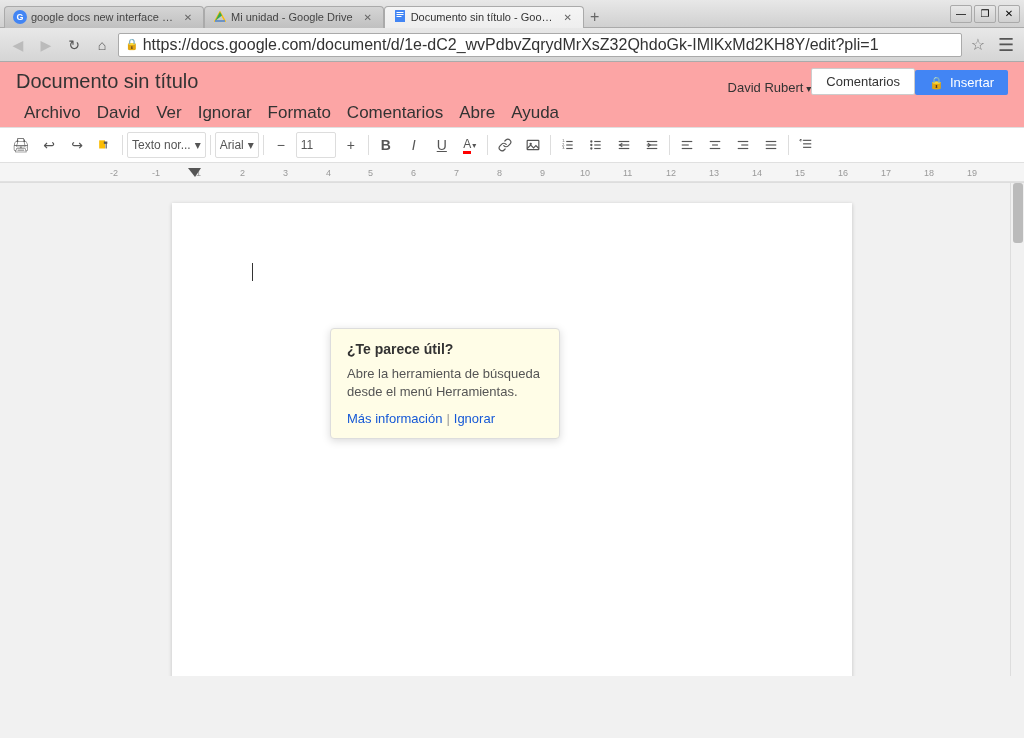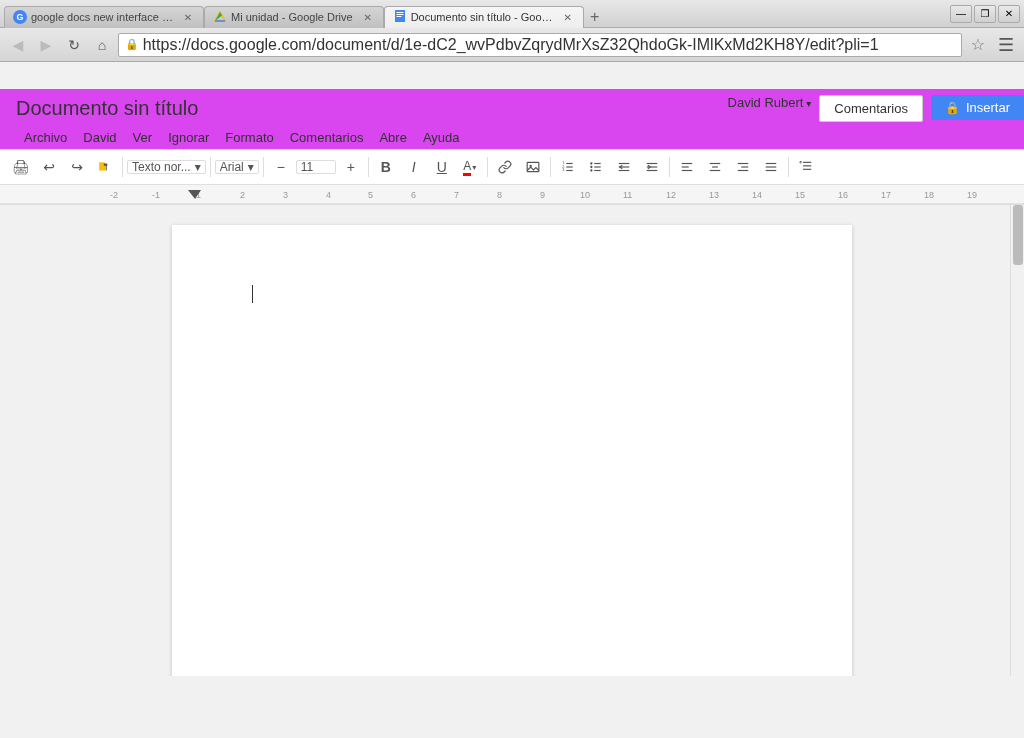--- a/index.html
+++ b/index.html
@@ -47,60 +47,59 @@
     .address-bar-container {
       flex: 1; height: 24px; background: white; border: 1px solid #aaa; border-radius: 2px;
       display: flex; align-items: center; padding: 0 6px; gap: 4px;
     }
     .address-bar-icon { font-size: 11px; color: #777; }
     .address-bar { flex: 1; border: none; outline: none; font-size: 16px; color: #333; }
     .bookmark-btn { width: 24px; height: 24px; display: flex; align-items: center; justify-content: center; font-size: 16px; color: #777; cursor: pointer; }
 
     
     .docs-header {
-      background: #d946ef; padding: 6px 0 0 16px;
+      background: #fca5a5; padding: 6px 16px 0 16px;
       border-bottom: 1px solid #e0e0e0;
-      margin-top: 27px;
     }
     .docs-header-top {
       display: flex; align-items: center; justify-content: space-between; margin-bottom: 4px;
     }
     .doc-title { font-size: 20px; color: #333; font-weight: 400; }
-    .header-actions { display: flex; align-items: flex-start; gap: 8px; }
+    .header-actions { display: flex; align-items: flex-end; gap: 0; }
     .user-name { font-size: 13px; color: #333; cursor: pointer; }
     .user-name::after { content: " ▾"; font-size: 10px; }
     
     .btn-comments {
       padding: 5px 14px; font-size: 13px; color: #333; background: white;
       border: 1px solid #ccc; border-radius: 2px; cursor: pointer;
     }
     .btn-share {
       padding: 5px 14px; font-size: 13px; color: white; background: #4285f4;
       border: none; border-radius: 2px; cursor: pointer; display: flex; align-items: center; gap: 6px;
     }
     .lock-icon { font-size: 12px; }
 
     
     .menu-bar { display: flex; align-items: center; gap: 0; padding: 0; }
     .menu-item {
-      padding: 4px 8px; font-size: 13px; color: #333; cursor: pointer; border-radius: 2px;
+      padding: 4px 8px; font-size: 17px; color: #333; cursor: pointer; border-radius: 2px;
     }
 
     
     .toolbar {
       background: white; padding: 4px 8px; display: flex; align-items: center; gap: 2px;
       border-bottom: 1px solid #e0e0e0; flex-wrap: wrap;
     }
     .toolbar-btn {
       width: 26px; height: 26px; display: flex; align-items: center; justify-content: center;
       font-size: 14px; color: #555; cursor: pointer; border-radius: 2px;
     }
     .toolbar-separator { width: 1px; height: 20px; background: #ddd; margin: 0 2px; }
     .toolbar-select {
-      height: 14px; padding: 0 4px; font-size: 12px; color: #555; background: white;
+      height: 26px; padding: 0 4px; font-size: 12px; color: #555; background: white;
       border: 1px solid #ddd; border-radius: 2px; cursor: pointer; display: flex; align-items: center; gap: 4px;
     }
     .font-size-select { width: 40px; }
 
     
     .ruler {
       background: #f5f5f5; height: 20px; border-bottom: 1px solid #ddd;
       display: flex; align-items: center; font-size: 10px; color: #999;
       overflow: hidden; position: relative;
     }
@@ -391,14 +390,21 @@
     <div class="doc-area" style="flex:1; overflow-y:auto;">
       <div class="doc-page">
         <span class="cursor"></span>
       </div>
     </div>
 
     <div class="scrollbar-v">
       <div class="scrollbar-thumb"></div>
     </div>
 
+    <div class="tooltip-popup">
+      <div class="tooltip-title">¿Te parece útil?</div>
+      <div class="tooltip-body">Abre la herramienta de búsqueda desde el menú Herramientas.</div>
+      <div class="tooltip-links">
+        <a class="tooltip-link" href="#">Más información</a><span class="tooltip-sep">|</span><a class="tooltip-link" href="#">Ignorar</a>
+      </div>
+    </div>
   </div>
 </div>
 
 </body></html>

